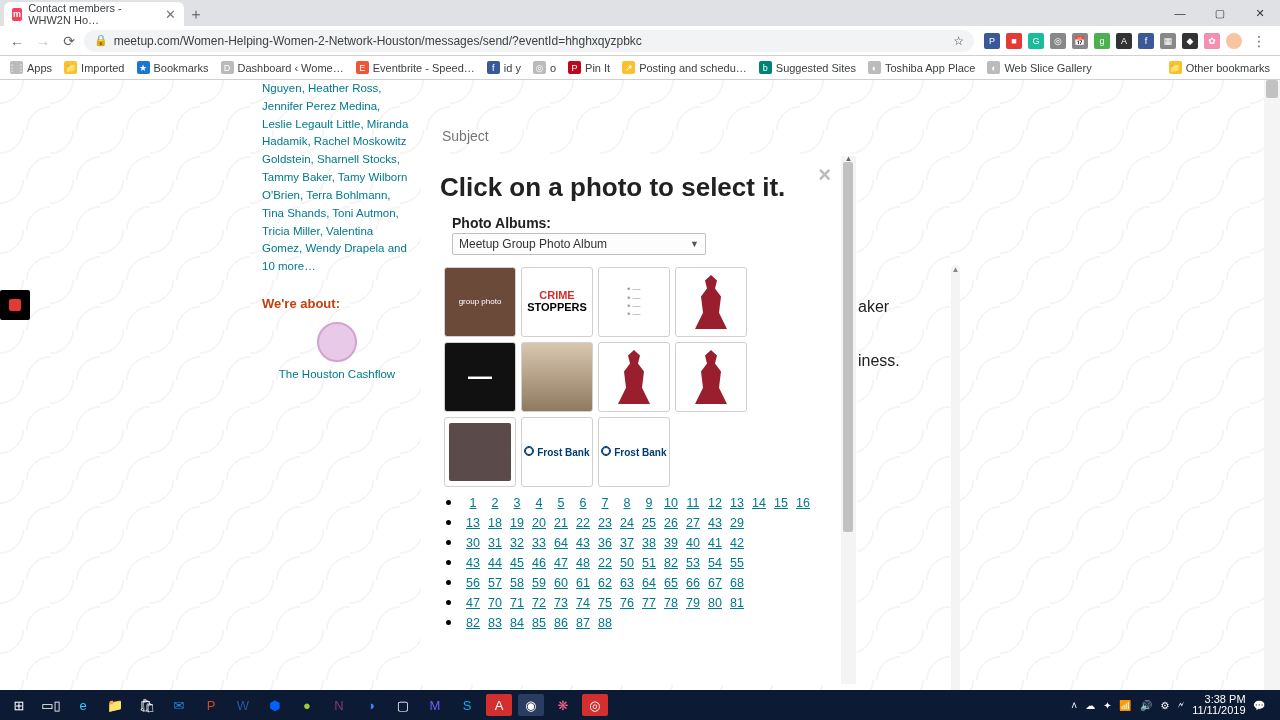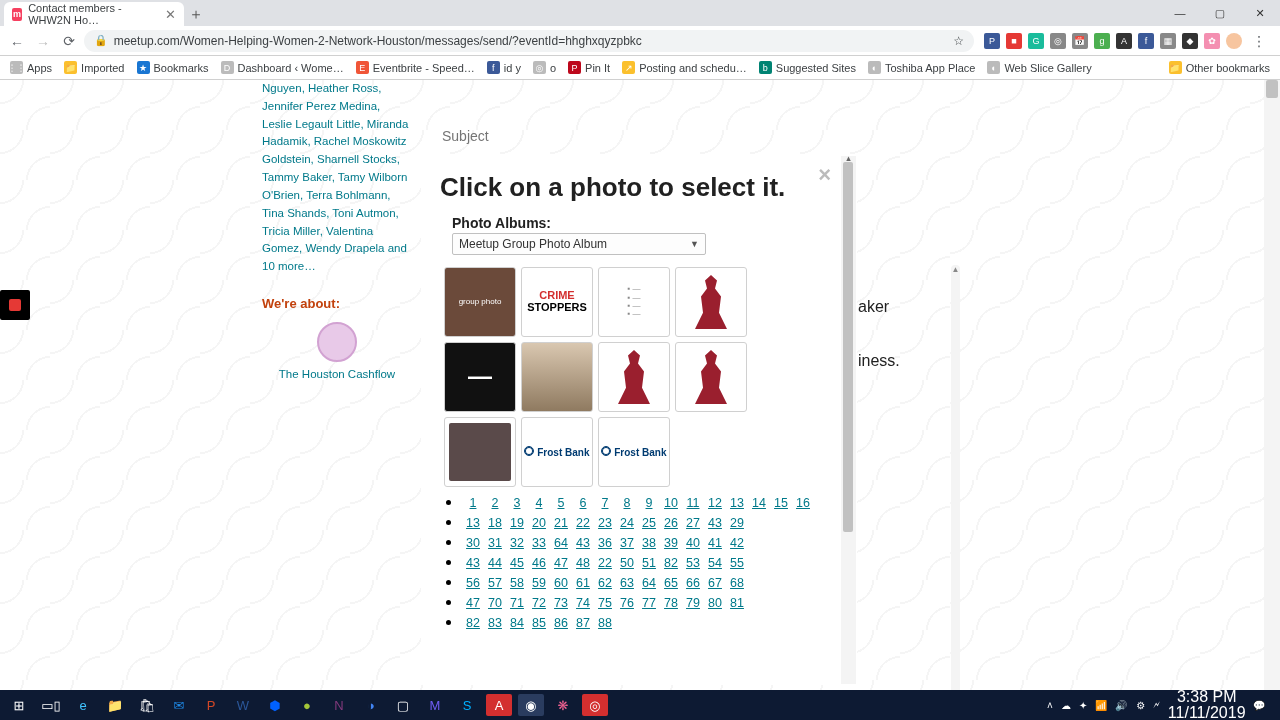--- a/index.html
+++ b/index.html
@@ -82,21 +82,21 @@
   .ghost { position:absolute; left:858px; top:218px; font-size:16px; color:#212121; }
   .editor-scroll { position:absolute; left:951px; top:185px; width:9px; height:452px; background:#f4f4f4; border-radius:4px; }
   .editor-scroll .up,.editor-scroll .dn{position:absolute;left:0;width:9px;height:9px;font-size:8px;color:#888;display:flex;align-items:center;justify-content:center}
   .editor-scroll .up{top:0}
 
   
   .taskbar { position:absolute; left:0; bottom:0; height:30px; width:1280px; background:#0d1a33; display:flex; align-items:center; padding:0 6px; gap:6px; }
   .tb-i{width:26px;height:22px;display:flex;align-items:center;justify-content:center;font-size:13px;color:#fff;border-radius:2px}
   .tb-i.active{background:#2a3c5f}
   .tb-tray{margin-left:auto;display:flex;align-items:center;gap:8px;color:#fff;font-size:10px;padding-right:8px}
-  .tb-tray .t{font-size:16px;text-align:center;line-height:1}
+  .tb-tray .t{font-size:11px;text-align:right;line-height:1}
 </style>
 </head>
 <body>
 
 <div class="titlebar">
   <div class="tab">
     <span class="mu">m</span>
     <span>Contact members - WHW2N Ho…</span>
     <span class="tab-x">✕</span>
   </div>

